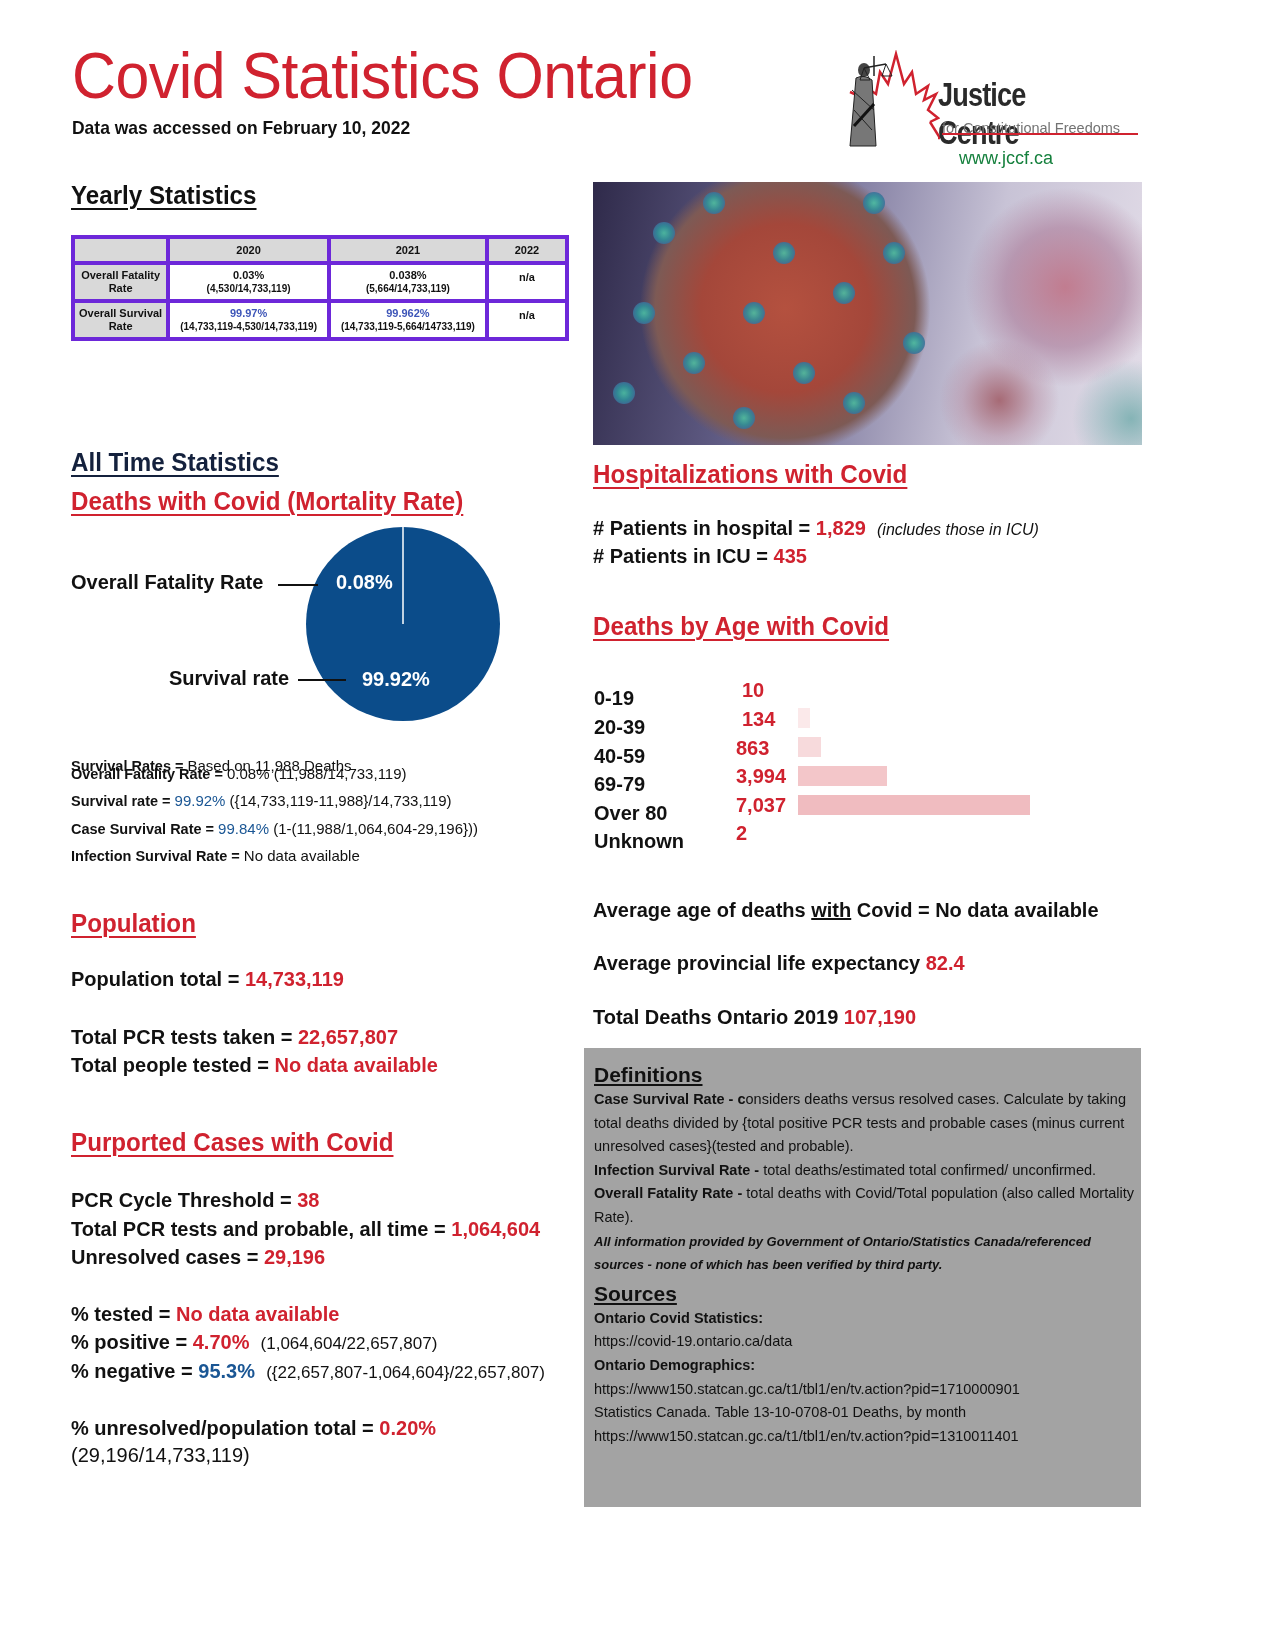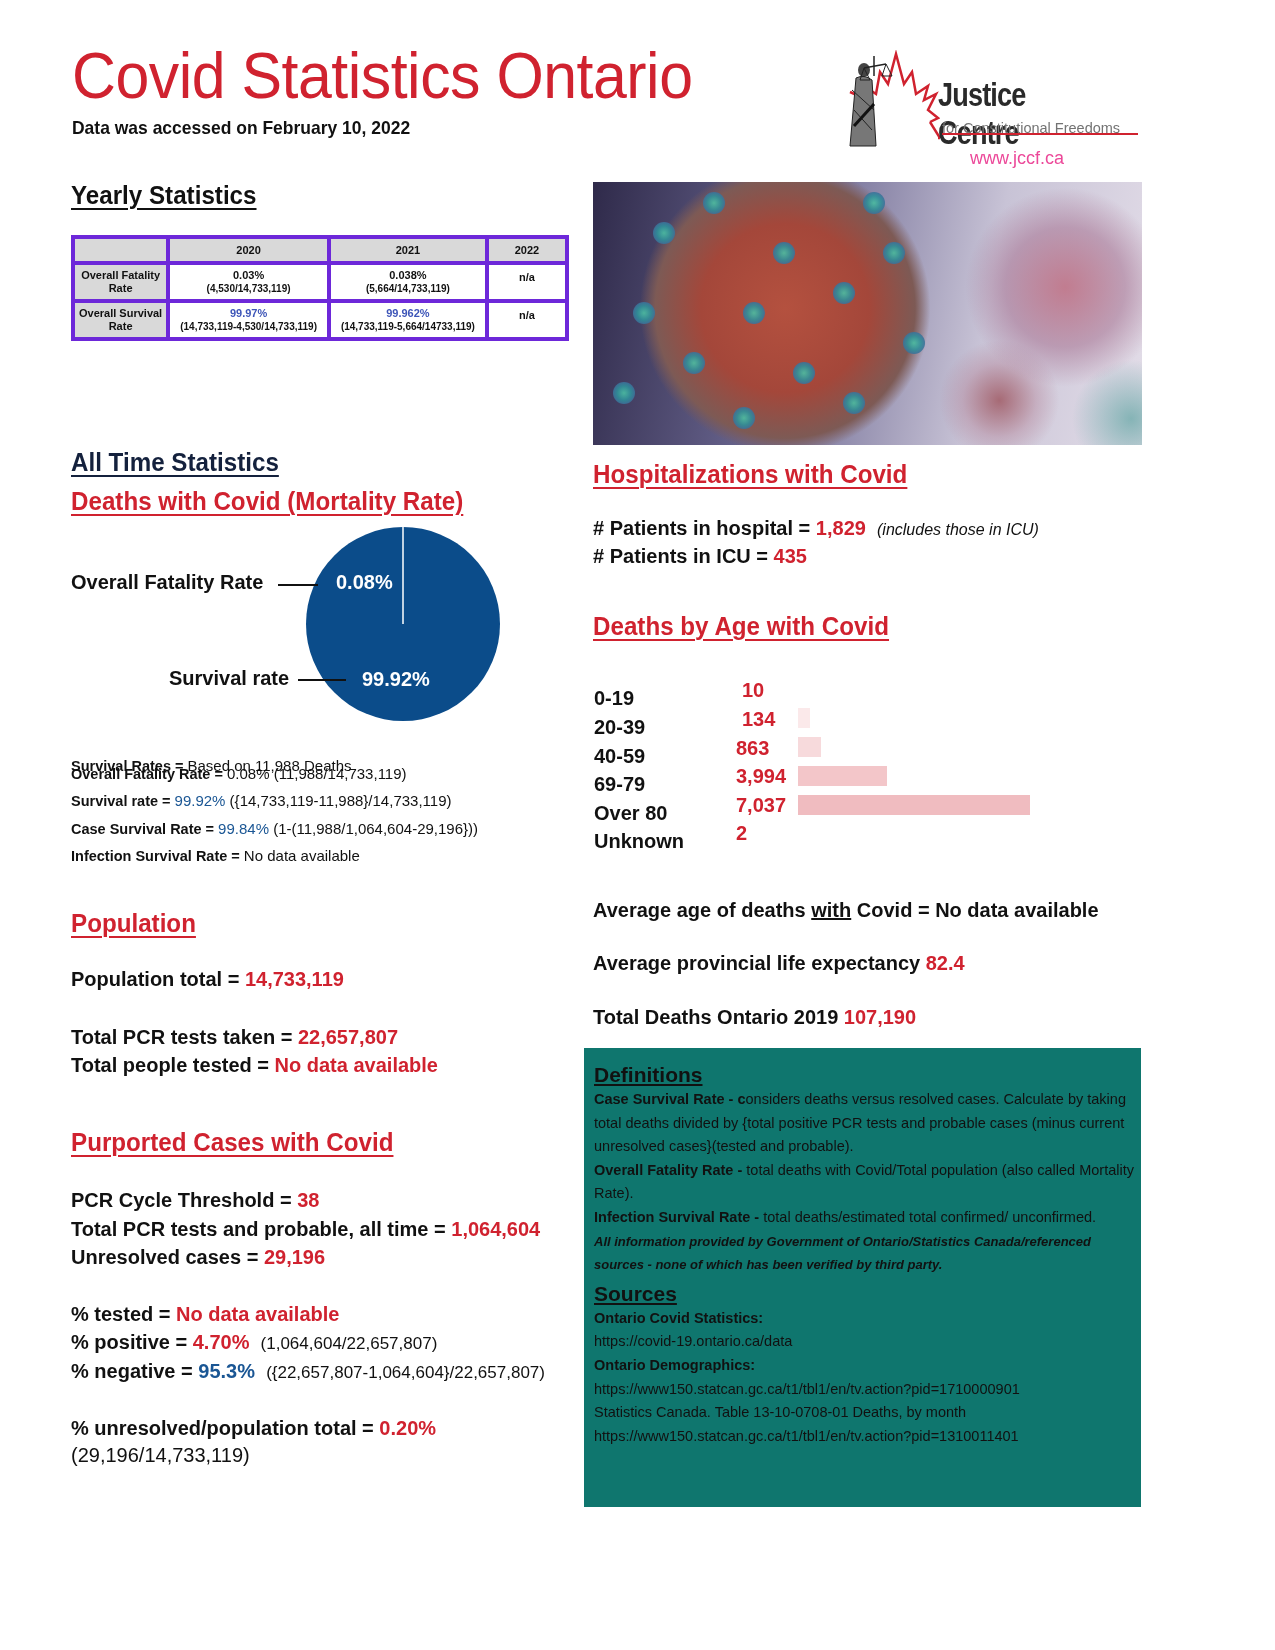--- a/index.html
+++ b/index.html
@@ -12,21 +12,21 @@
   .b { font-weight: bold; }
   .u { text-decoration: underline; }
 
   #title { left: 72px; top: 44px; font-size: 64px; color: #d0222f; letter-spacing: -0.5px; font-family: "Liberation Sans", sans-serif; line-height: 1; transform: scaleX(0.95); transform-origin: left; }
   #accessed { left: 72px; top: 117px; font-size: 19px; font-weight: bold; transform: scaleX(0.92); transform-origin: left; }
 
   
   #logo { left: 846px; top: 50px; width: 300px; height: 125px; }
   #logo .brand { position: absolute; left: 92px; top: 26px; font-size: 33px; font-weight: bold; color: #2a2a2a; letter-spacing: -1px; transform: scaleX(0.82); transform-origin: left; }
   #logo .sub { position: absolute; left: 96px; top: 70px; font-size: 14.5px; color: #737373; white-space: nowrap; }
-  #logo .www { position: absolute; left: 124px; top: 98px; font-size: 18px; color: #ec4899; }
+  #logo .www { position: absolute; left: 113px; top: 98px; font-size: 18px; color: #15803d; }
   #logo .rule { position: absolute; left: 96px; top: 83px; width: 196px; height: 2px; background: #d0222f; }
 
   .h2 { font-size: 26px; font-weight: bold; text-decoration: underline; text-decoration-thickness: 2px; text-underline-offset: 4px; transform: scaleX(0.93); transform-origin: left; white-space: nowrap; }
   .h2.black { color: #111; }
   .h2.navy { color: #14213d; }
   .h2.redh { color: #d0222f; }
 
   
   #yearly { left: 71px; top: 235px; width: 498px; border-collapse: collapse; font-size: 11px; font-weight: bold; }
   #yearly td, #yearly th { border: 4px solid #6d28d9; text-align: center; vertical-align: middle; padding: 1px 2px; line-height: 13px; }
@@ -59,21 +59,21 @@
 
   .body18 { font-size: 20px; font-weight: bold; white-space: nowrap; }
   .paren { font-weight: normal; font-size: 17px; }
 
   
   .age-label { left: 594px; font-size: 20px; font-weight: bold; margin-top: 8px; }
   .age-val { font-size: 20px; font-weight: bold; color: #d0222f; }
   .age-bar { left: 798px; height: 20px; }
 
   
-  #defs { left: 584px; top: 1048px; width: 557px; height: 459px; background: #0f766e; }
+  #defs { left: 584px; top: 1048px; width: 557px; height: 459px; background: #a3a3a3; }
   #defs .inner { position: absolute; left: 10px; top: 14px; width: 540px; font-size: 14.5px; line-height: 23.6px; color: #111; }
   #defs .dh { font-size: 21px; font-weight: bold; text-decoration: underline; line-height: 26px; }
   #defs .it { font-style: italic; font-weight: bold; font-size: 13px; }
 </style>
 </head>
 <body>
 
 <div id="title" class="abs">Covid Statistics Ontario</div>
 <div id="accessed" class="abs">Data was accessed on February 10, 2022</div>
 
@@ -220,22 +220,22 @@
 </div>
 
 <div class="abs body18" style="left:593px;top:899px;"><span>Average age of deaths </span><span class="u">with</span><span> Covid = No data available</span></div>
 <div class="abs body18" style="left:593px;top:952px;"><span>Average provincial life expectancy  </span><span class="red">82.4</span></div>
 <div class="abs body18" style="left:593px;top:1006px;"><span>Total Deaths Ontario 2019  </span><span class="red">107,190</span></div>
 
 <div id="defs" class="abs">
   <div class="inner">
     <div class="dh">Definitions</div>
     <div><b>Case Survival Rate - c</b><span>onsiders deaths versus resolved cases. Calculate by taking total deaths divided by {total positive PCR tests and probable cases (minus current unresolved cases}(tested and probable).</span></div>
+    <div><b>Infection Survival Rate - </b><span>total deaths/estimated total confirmed/ unconfirmed.</span></div>
     <div><b>Overall Fatality Rate - </b><span>total deaths with Covid/Total population (also called Mortality Rate).</span></div>
-    <div><b>Infection Survival Rate - </b><span>total deaths/estimated total confirmed/ unconfirmed.</span></div>
     <div class="it">All information provided by Government of Ontario/Statistics Canada/referenced sources - none of which has been verified by third party.</div>
     <div class="dh" style="margin-top:4px;">Sources</div>
     <div class="b">Ontario Covid Statistics:</div>
     <div>https://covid-19.ontario.ca/data</div>
     <div class="b">Ontario Demographics:</div>
     <div>https://www150.statcan.gc.ca/t1/tbl1/en/tv.action?pid=1710000901</div>
     <div>Statistics Canada. Table 13-10-0708-01  Deaths, by month</div>
     <div>https://www150.statcan.gc.ca/t1/tbl1/en/tv.action?pid=1310011401</div>
   </div>
 </div>

